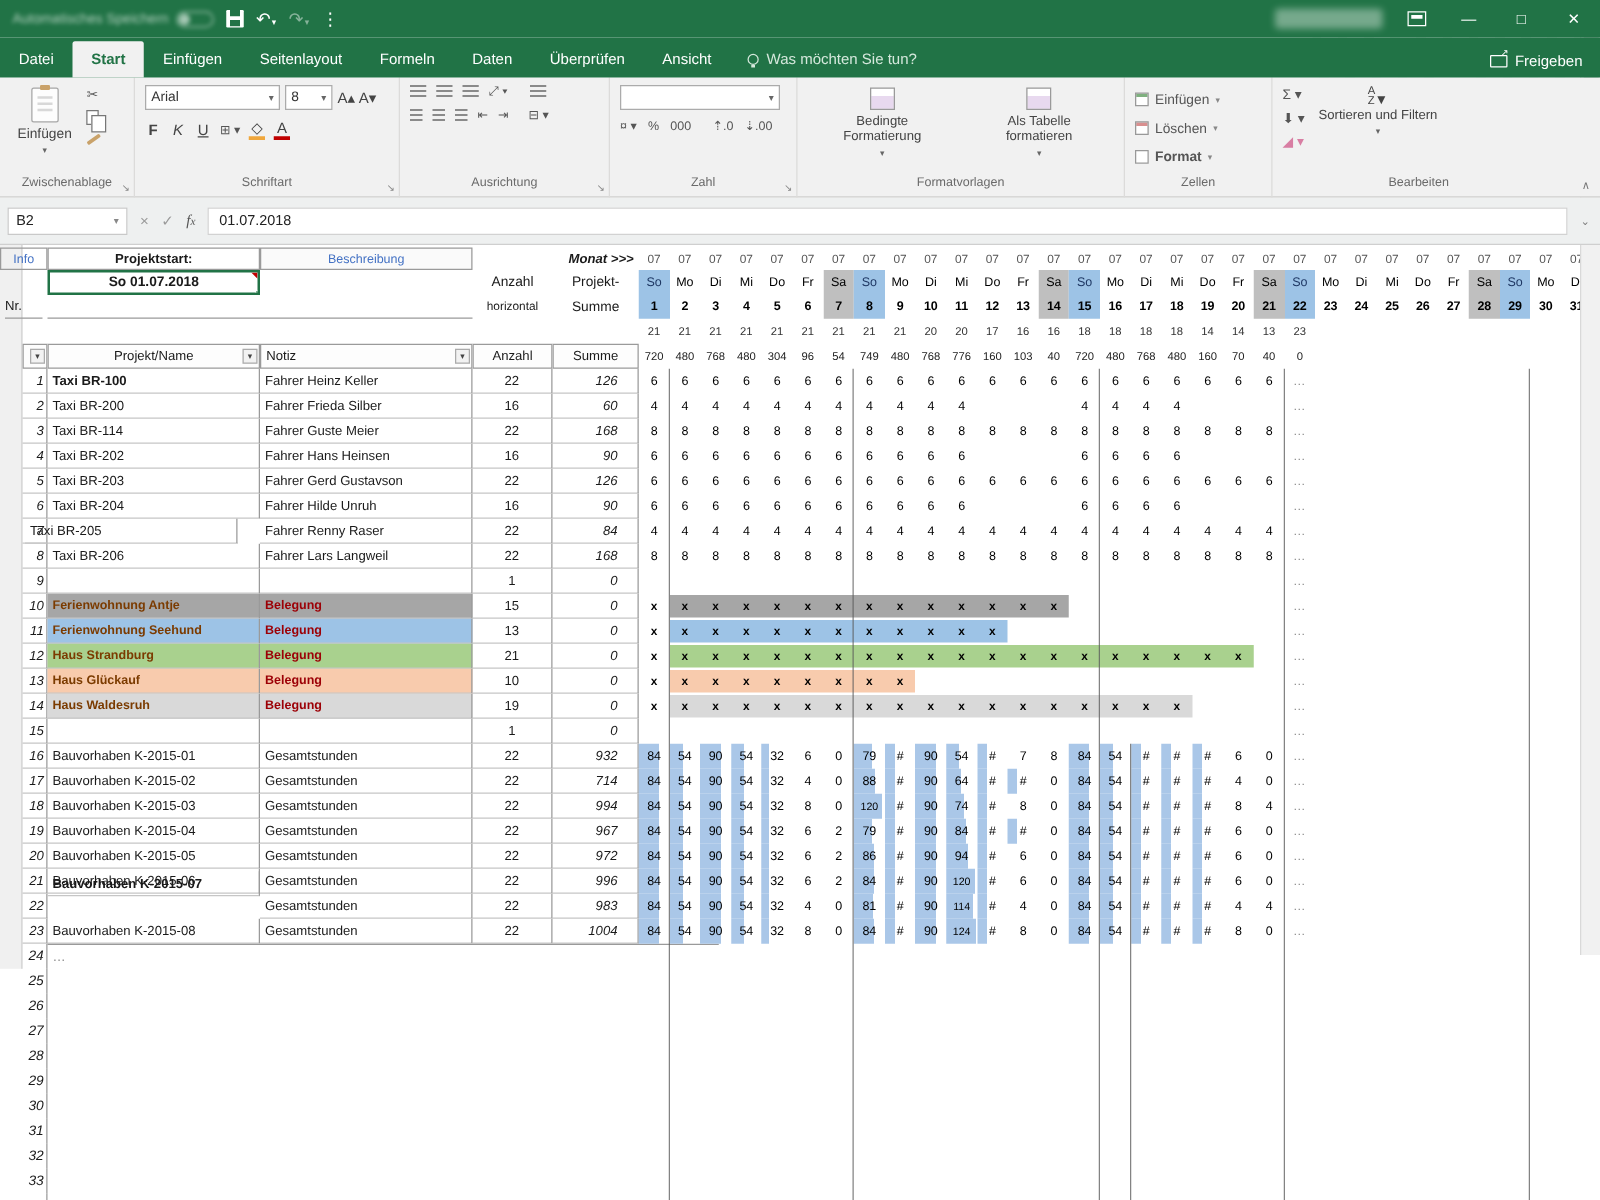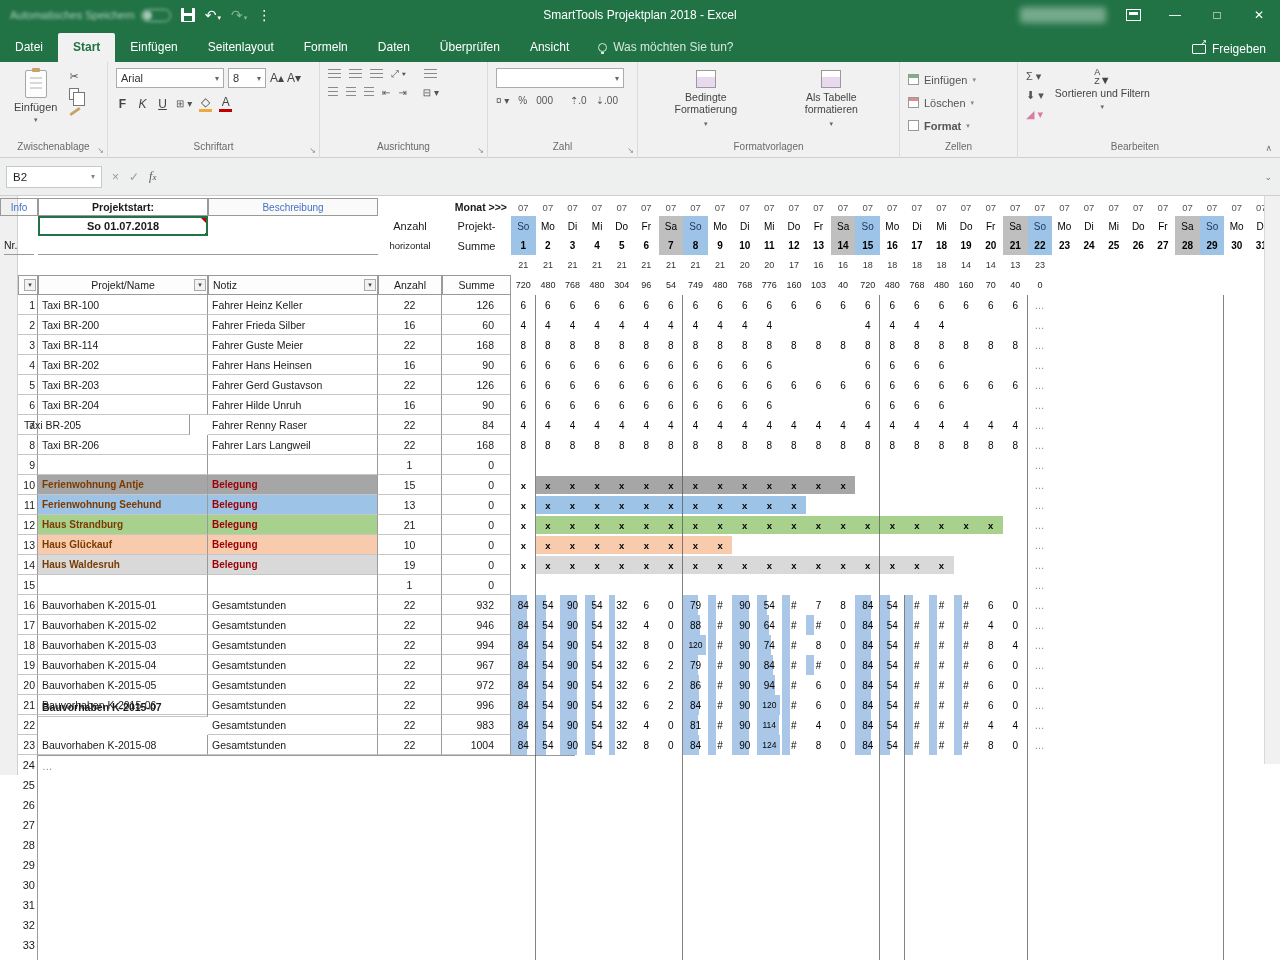--- a/index.html
+++ b/index.html
@@ -81,21 +81,21 @@
 .fx{font-style:italic;font-family:"Liberation Serif",serif;color:#555;}
 #formula-input{flex:1;height:22px;background:#fff;border:1px solid #d2d2d2;font-size:11.5px;color:#222;display:flex;align-items:center;padding:0 8px;margin-right:26px;}
 .fb-exp{position:absolute;right:8px;font-size:9px;color:#777;}
 
 
 #sheet{position:absolute;left:0;top:196px;width:1280px;height:764px;background:#fff;overflow:hidden;}
 .cell{position:absolute;font-size:10.5px;color:#1a1a1a;display:flex;align-items:center;overflow:hidden;}
 .bordered{border:1px solid #9a9a9a;}
 .blue-t{color:#4472c4;}
 .center{justify-content:center;text-align:center;}
-.right{justify-content:flex-end;}
+.right{justify-content:flex-end;font-style:italic;}
 .bold{font-weight:bold;}
 .filter-btn{position:absolute;right:1px;top:50%;transform:translateY(-50%);width:12px;height:12px;background:#f2f2f2;border:1px solid #ababab;font-size:7px;color:#444;display:flex;align-items:center;justify-content:center;}
 .daycell{position:absolute;font-size:10px;display:flex;align-items:center;justify-content:center;overflow:visible;}
 .vline{position:absolute;width:1px;background:rgba(90,90,90,.75);z-index:6;}
 .comment-tri{position:absolute;right:0;top:0;width:0;height:0;border-left:5px solid transparent;border-top:5px solid #c00000;}
 .sel-handle{position:absolute;right:-2px;bottom:-2px;width:4px;height:4px;background:#217346;border:1px solid #fff;}
 #vscroll{position:absolute;right:0;top:0;width:16px;height:764px;background:#f1f1f1;border-left:1px solid #d9d9d9;z-index:10;}
 #vscroll .arrow{height:17px;display:flex;align-items:center;justify-content:center;font-size:7px;color:#8a8a8a;border-bottom:1px solid #e3e3e3;}
 #vscroll .thumb{position:absolute;left:2px;top:20px;width:12px;height:62px;background:#cdcdcd;border-radius:1px;}
 .ell{color:#8a8a8a;letter-spacing:1px;}
@@ -109,21 +109,20 @@
   <div class="qat">
     <span class="autosave">
       <span class="as-label">Automatisches Speichern</span>
       <span class="toggle"></span>
     </span>
     <span class="saveicon"></span>
     <span class="tb-glyph">↶<span class="mini-caret">▾</span></span>
     <span class="tb-glyph dim">↷<span class="mini-caret">▾</span></span>
     <span class="tb-glyph">⋮</span>
   </div>
-  <div id="title-text">SmartTools Projektplan 2018 - Excel</div>
   <div class="win-controls">
     <span class="user-blob"></span>
     <span class="win-btn">
           <span class="ribbon-display-icon"></span>
         </span>
     <span class="win-btn">—</span>
     <span class="win-btn">□</span>
     <span class="win-btn">✕</span>
   </div>
 </div>
@@ -290,20 +289,21 @@
 <div id="fbar">
   <div id="namebox">
     <span>B2</span>
         <span class="car">▾</span>
   </div>
   <div class="fb-icons">
     <span>×</span>
     <span>✓</span>
     <span class="fx">f<span style="font-size:9px;">x</span></span>
   </div>
+  <div id="formula-input">01.07.2018</div>
   <span class="fb-exp">⌄</span>
 </div>
 
 <div id="sheet">
       <div class="cell" style="left: 0px; top: 0px; width: 18px; height: 579px; background: rgb(240, 240, 240); border-right: 1px solid rgb(208, 208, 208);"></div>
       <div class="cell bordered center blue-t" style="left: 0px; top: 2px; width: 38px; height: 18px; font-size: 10px;">Info</div>
       <div class="cell bordered center bold" style="left: 38px; top: 2px; width: 170px; height: 18px;">Projektstart:</div>
       <div class="cell bordered center blue-t" style="left: 208px; top: 2px; width: 170px; height: 18px; font-size: 10px; background: rgb(250, 250, 250);">Beschreibung</div>
       <div class="cell right bold" style="left: 412px; top: 2px; width: 99px; height: 18px; padding-right: 4px;">Monat &gt;&gt;&gt;</div>
       <div class="cell center bold" style="left: 38px; top: 20px; width: 170px; height: 20px; border: 2px solid rgb(33, 115, 70); font-size: 11px; z-index: 8; background: rgb(255, 255, 255);">So 01.07.2018<div class="comment-tri"></div><div class="sel-handle"></div></div>
@@ -463,21 +463,21 @@
         <span style="width: 100%; text-align: left; padding-left: 4px;">Notiz</span>
         <span class="filter-btn">▾</span>
       </div>
       <div class="cell bordered" style="left: 378px; top: 79px; width: 64px; height: 20px; background: rgb(253, 253, 253);">
         <span style="width: 100%; text-align: center;">Anzahl</span>
       </div>
       <div class="cell bordered" style="left: 442px; top: 79px; width: 69px; height: 20px; background: rgb(253, 253, 253);">
         <span style="width: 100%; text-align: center;">Summe</span>
       </div>
       <div class="cell right" style="left: 18px; top: 99px; width: 20px; height: 20px; padding-right: 2px; border-right: 1px solid rgb(154, 154, 154); border-bottom: 1px solid rgb(198, 198, 198);">1</div>
-      <div class="cell" style="left: 38px; top: 99px; width: 170px; height: 20px; padding-left: 4px; border-right: 1px solid rgb(154, 154, 154); border-bottom: 1px solid rgb(198, 198, 198);">Taxi BR-100</div>
+      <div class="cell" style="left: 38px; top: 99px; width: 170px; height: 20px; padding-left: 4px; border-right: 1px solid rgb(154, 154, 154); border-bottom: 1px solid rgb(198, 198, 198); font-weight: bold;">Taxi BR-100</div>
       <div class="cell" style="left: 208px; top: 99px; width: 170px; height: 20px; padding-left: 4px; border-right: 1px solid rgb(154, 154, 154); border-bottom: 1px solid rgb(198, 198, 198);">Fahrer Heinz Keller</div>
       <div class="cell center" style="left: 378px; top: 99px; width: 64px; height: 20px; border-right: 1px solid rgb(154, 154, 154); border-bottom: 1px solid rgb(198, 198, 198);">22</div>
       <div class="cell right" style="left: 442px; top: 99px; width: 69px; height: 20px; padding-right: 16px; border-right: 1px solid rgb(154, 154, 154); border-bottom: 1px solid rgb(198, 198, 198);">126</div>
       <div class="daycell" style="left: 511px; top: 99px; width: 24.6px; height: 20px; z-index: 3;">
         <span style="position: relative; z-index: 3;">6</span>
       </div>
       <div class="daycell" style="left: 535.6px; top: 99px; width: 24.6px; height: 20px; z-index: 3;">
         <span style="position: relative; z-index: 3;">6</span>
       </div>
       <div class="daycell" style="left: 560.2px; top: 99px; width: 24.6px; height: 20px; z-index: 3;">
@@ -1153,21 +1153,21 @@
         <span style="position: relative; z-index: 3;">6</span>
       </div>
       <div class="daycell" style="left: 1003px; top: 399px; width: 24.6px; height: 20px; z-index: 3; font-size: 10px;">
         <span style="position: relative; z-index: 3;">0</span>
       </div>
       <div class="daycell ell" style="left: 1027.6px; top: 399px; width: 24.6px; height: 20px; z-index: 3;">…</div>
       <div class="cell right" style="left: 18px; top: 419px; width: 20px; height: 20px; padding-right: 2px; border-right: 1px solid rgb(154, 154, 154); border-bottom: 1px solid rgb(198, 198, 198);">17</div>
       <div class="cell" style="left: 38px; top: 419px; width: 170px; height: 20px; padding-left: 4px; border-right: 1px solid rgb(154, 154, 154); border-bottom: 1px solid rgb(198, 198, 198);">Bauvorhaben K-2015-02</div>
       <div class="cell" style="left: 208px; top: 419px; width: 170px; height: 20px; padding-left: 4px; border-right: 1px solid rgb(154, 154, 154); border-bottom: 1px solid rgb(198, 198, 198);">Gesamtstunden</div>
       <div class="cell center" style="left: 378px; top: 419px; width: 64px; height: 20px; border-right: 1px solid rgb(154, 154, 154); border-bottom: 1px solid rgb(198, 198, 198);">22</div>
-      <div class="cell right" style="left: 442px; top: 419px; width: 69px; height: 20px; padding-right: 16px; border-right: 1px solid rgb(154, 154, 154); border-bottom: 1px solid rgb(198, 198, 198);">946</div>
+      <div class="cell right" style="left: 442px; top: 419px; width: 69px; height: 20px; padding-right: 16px; border-right: 1px solid rgb(154, 154, 154); border-bottom: 1px solid rgb(198, 198, 198);">714</div>
       <div class="daycell" style="left: 511px; top: 419px; width: 24.6px; height: 20px; z-index: 3; background: linear-gradient(to right, rgb(170, 199, 232) 15.8954px, rgba(0, 0, 0, 0) 15.8954px); font-size: 10px;">
         <span style="position: relative; z-index: 3;">84</span>
       </div>
       <div class="daycell" style="left: 535.6px; top: 419px; width: 24.6px; height: 20px; z-index: 3; background: linear-gradient(to right, rgb(170, 199, 232) 10.2185px, rgba(0, 0, 0, 0) 10.2185px); font-size: 10px;">
         <span style="position: relative; z-index: 3;">54</span>
       </div>
       <div class="daycell" style="left: 560.2px; top: 419px; width: 24.6px; height: 20px; z-index: 3; background: linear-gradient(to right, rgb(170, 199, 232) 17.0308px, rgba(0, 0, 0, 0) 17.0308px); font-size: 10px;">
         <span style="position: relative; z-index: 3;">90</span>
       </div>
       <div class="daycell" style="left: 584.8px; top: 419px; width: 24.6px; height: 20px; z-index: 3; background: linear-gradient(to right, rgb(170, 199, 232) 10.2185px, rgba(0, 0, 0, 0) 10.2185px); font-size: 10px;">

